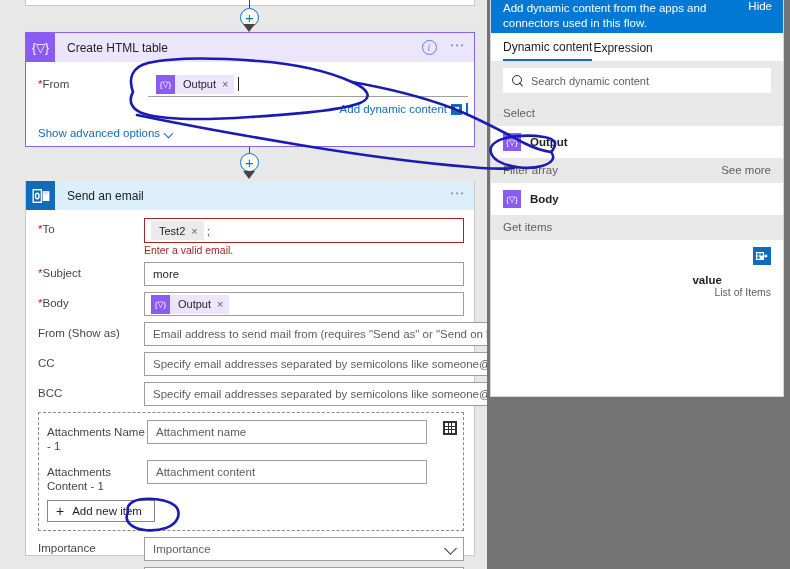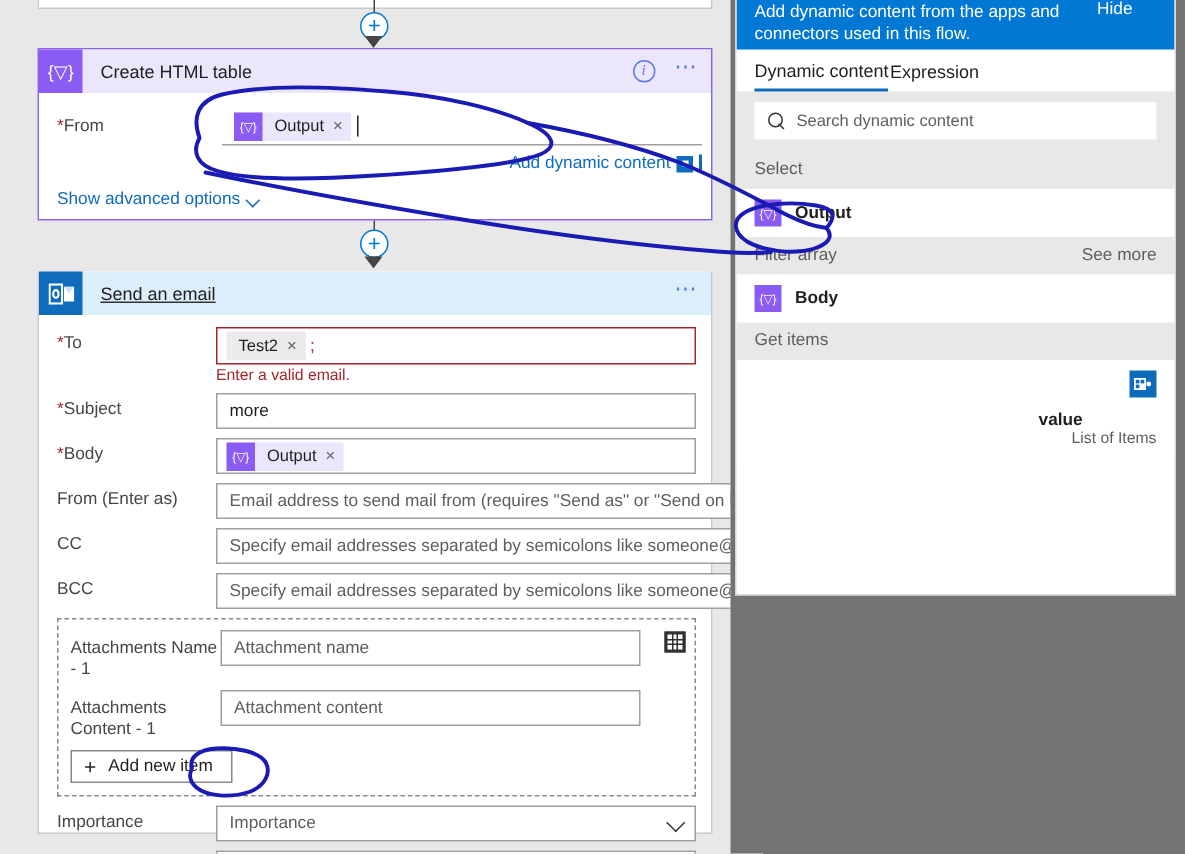--- a/index.html
+++ b/index.html
@@ -68,21 +68,21 @@
     border: 1px solid #c8c8c8;
     border-top: none;
   }
 
   .card-header {
     display: flex; align-items: center;
     height: 29px;
     position: relative;
   }
   .hdr-html { background: #ece6fd; }
-  .hdr-email { background: #ddeefb; text-decoration: underline; }
+  .hdr-email { background: #ddeefb; }
 
   .hdr-icon {
     width: 29px; height: 29px;
     flex: 0 0 29px;
     display: flex; align-items: center; justify-content: center;
   }
   .hdr-icon-html { background: #8b5cf4; color: #ffffff; font-size: 12px; }
   .hdr-icon-email { background: #0f6cbd; }
   .hdr-title {
     margin-left: 12px;
@@ -229,21 +229,21 @@
   .panel-hdr {
     background: #0078d4; color: #ffffff;
     padding: 0 12px 7px 12px; position: relative;
     height: 33px;
   }
   .panel-hdr-txt {
     font-size: 11.5px; line-height: 15px; width: 220px;
     padding-top: 1px;
   }
   .panel-hide {
-    position: absolute; right: 28px; top: 0;
+    position: absolute; right: 11px; top: 0;
     font-size: 11.5px; color: #ffffff; cursor: pointer;
   }
   .panel-tabs {
     display: flex; gap: 1px; padding: 0 12px;
     height: 28px; align-items: center;
     background: #ffffff;
     border-bottom: none;
     text-align: center;
   }
   .ptab {
@@ -415,21 +415,21 @@
             <span class="token">
               <span class="token-ico">{▽}</span>
               <span class="token-txt">Output</span>
               <span class="token-x">×</span>
             </span>
           </div>
         </div>
       </div>
 
       <div class="frow">
-        <div class="lbl">From (Enter as)</div>
+        <div class="lbl">From (Show as)</div>
         <div class="fctl">
           <div class="tbox" style="overflow:hidden;">
             <span class="ph" style="white-space:nowrap;">Email address to send mail from (requires "Send as" or "Send on behalf of" pe</span>
           </div>
         </div>
       </div>
 
       <div class="frow">
         <div class="lbl">CC</div>
         <div class="fctl">

